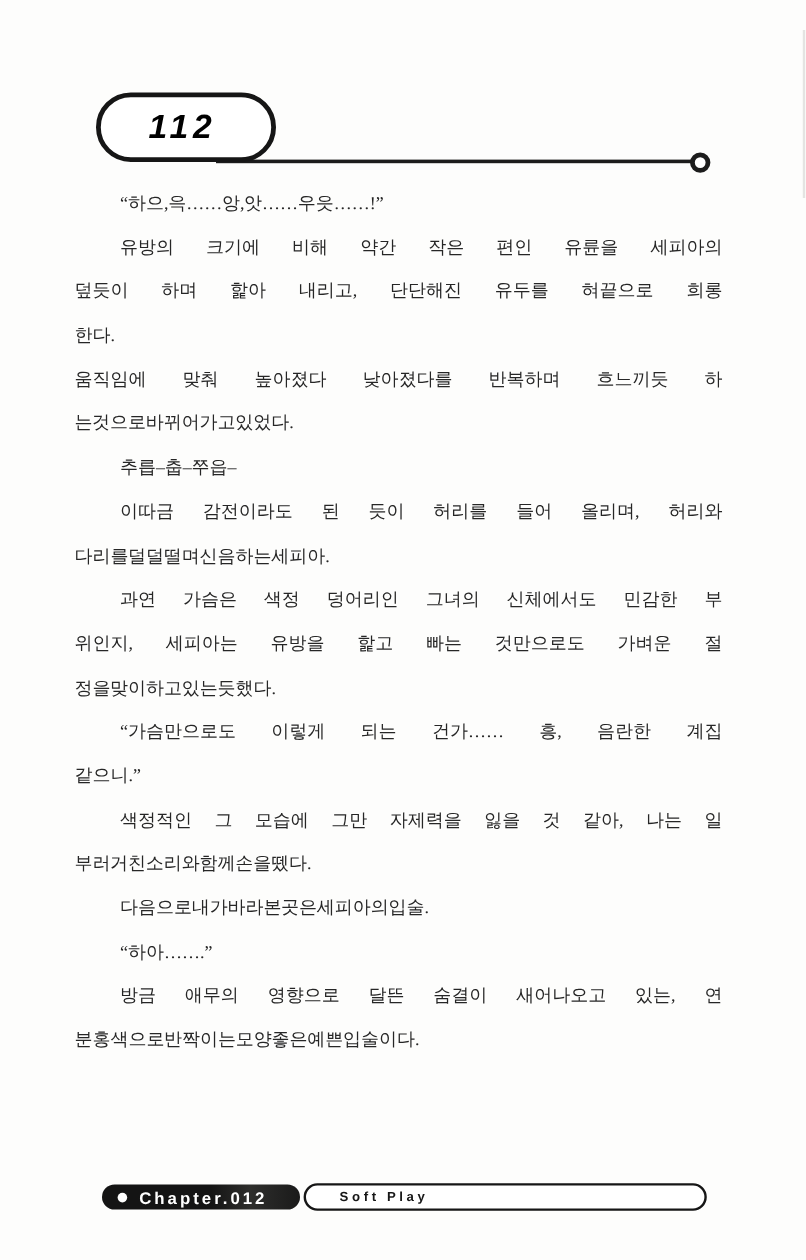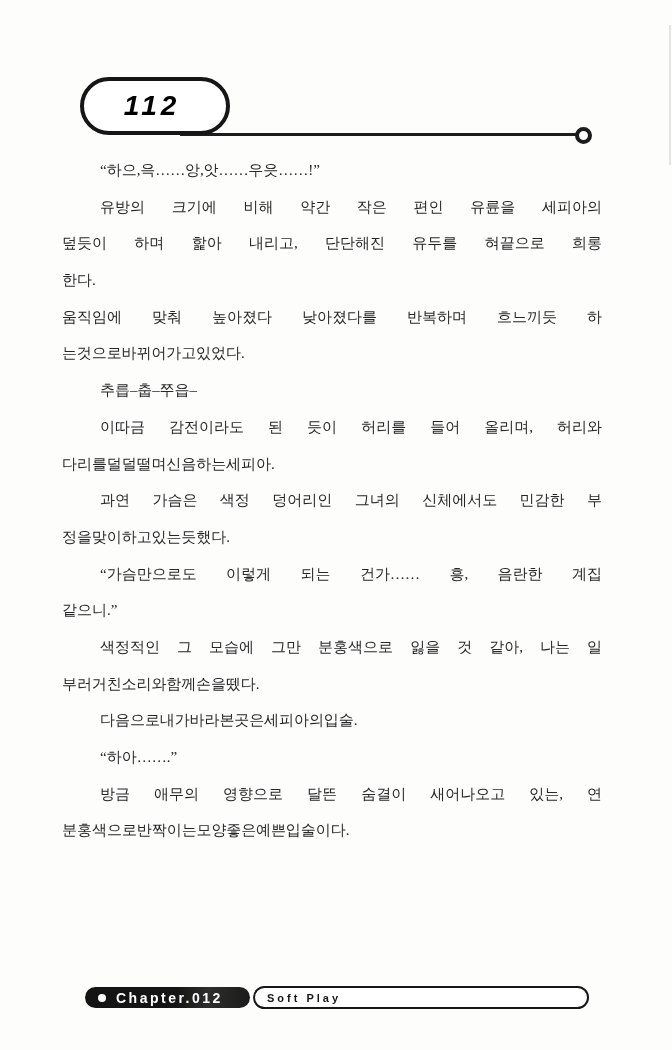--- a/index.html
+++ b/index.html
@@ -132,21 +132,21 @@
     display: flex;
     align-items: center;
     z-index: 2;
   }
   .section-label {
     color: #161616;
     font-family: "Liberation Sans", "DejaVu Sans", sans-serif;
     font-size: 11px;
     font-weight: bold;
     letter-spacing: 3px;
-    margin-left: 12px;
+    margin-left: 28px;
     padding-top: 1px;
     white-space: nowrap;
   }
 
   
   .scan-edge {
     position: absolute;
     right: 1px;
     top: 25px;
     width: 2px;
@@ -171,24 +171,25 @@
       <div class="line indent">“하으, 윽…… 앙, 앗…… 우읏……!”</div>
       <div class="line indent stretch">유방의 크기에 비해 약간 작은 편인 유륜을 세피아의</div>
       <div class="line stretch">덮듯이 하며 핥아 내리고, 단단해진 유두를 혀끝으로 희롱</div>
       <div class="line">한다.</div>
       <div class="line stretch">움직임에 맞춰 높아졌다 낮아졌다를 반복하며 흐느끼듯 하</div>
       <div class="line">는 것으로 바뀌어 가고 있었다.</div>
       <div class="line indent">추릅– 춥– 쭈읍–</div>
       <div class="line indent stretch">이따금 감전이라도 된 듯이 허리를 들어 올리며, 허리와</div>
       <div class="line">다리를 덜덜 떨며 신음하는 세피아.</div>
       <div class="line indent stretch">과연 가슴은 색정 덩어리인 그녀의 신체에서도 민감한 부</div>
+      <div class="line stretch">위인지, 세피아는 유방을 핥고 빠는 것만으로도 가벼운 절</div>
       <div class="line">정을 맞이하고 있는 듯했다.</div>
       <div class="line indent stretch">“가슴만으로도 이렇게 되는 건가…… 흥, 음란한 계집</div>
       <div class="line">같으니.”</div>
-      <div class="line indent stretch">색정적인 그 모습에 그만 분홍색으로 잃을 것 같아, 나는 일</div>
+      <div class="line indent stretch">색정적인 그 모습에 그만 자제력을 잃을 것 같아, 나는 일</div>
       <div class="line">부러 거친 소리와 함께 손을 뗐다.</div>
       <div class="line indent">다음으로 내가 바라본 곳은 세피아의 입술.</div>
       <div class="line indent">“하아…….”</div>
       <div class="line indent stretch">방금 애무의 영향으로 달뜬 숨결이 새어나오고 있는, 연</div>
       <div class="line">분홍색으로 반짝이는 모양 좋은 예쁜 입술이다.</div>
     </div>
 
   <div>
     <div class="chapter-pill">
       <span class="chapter-dot"></span>

